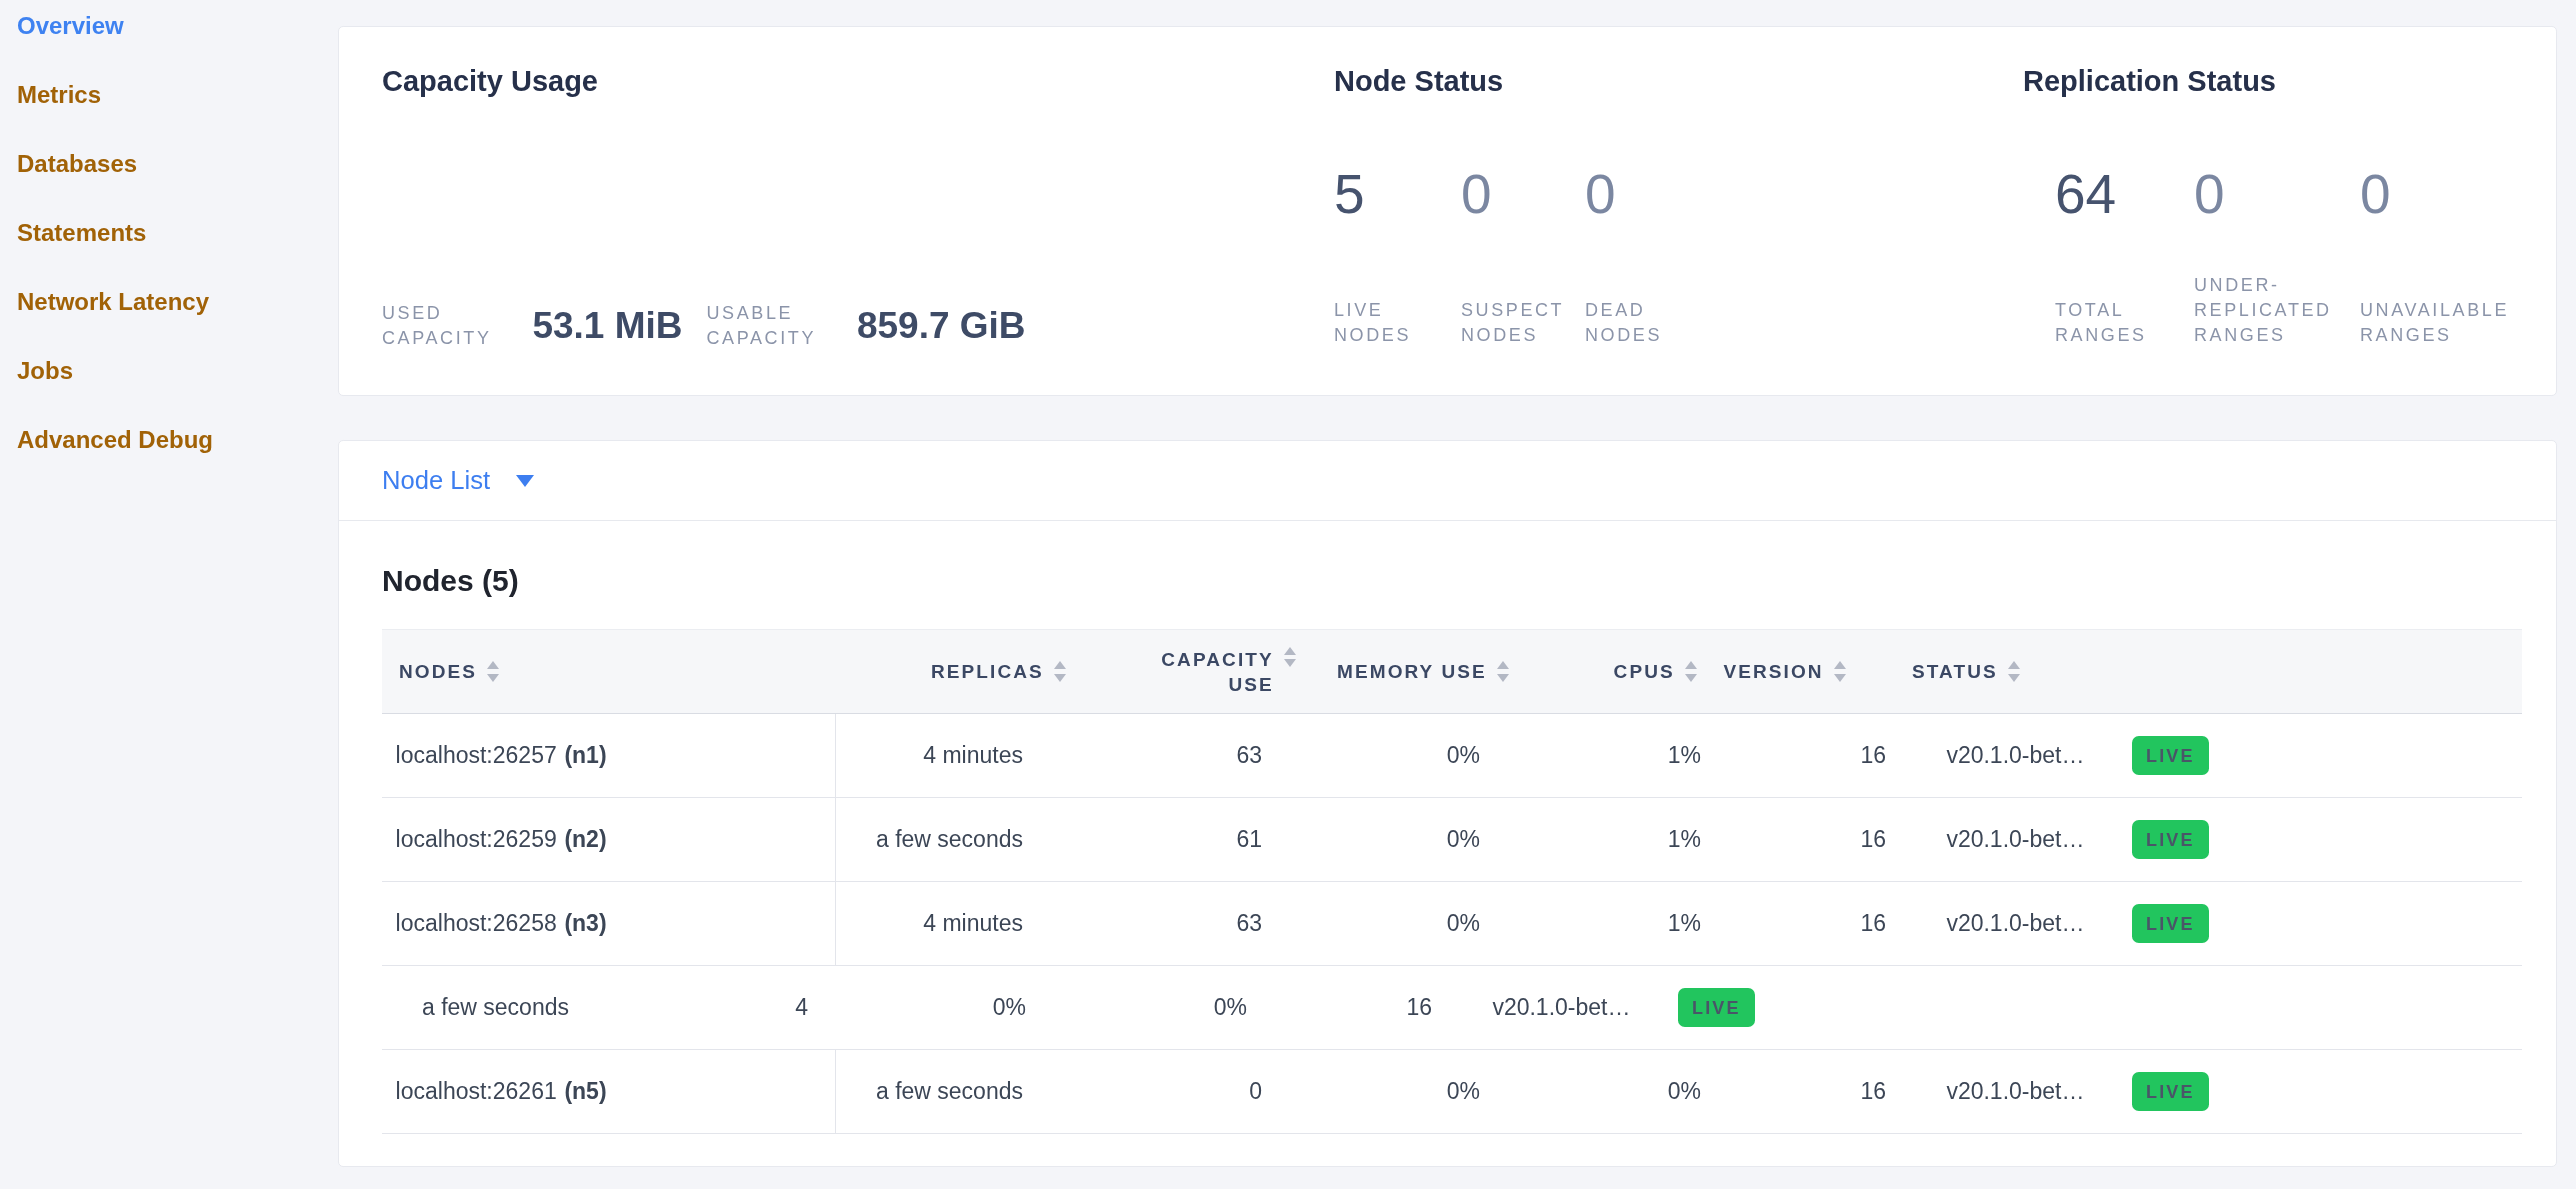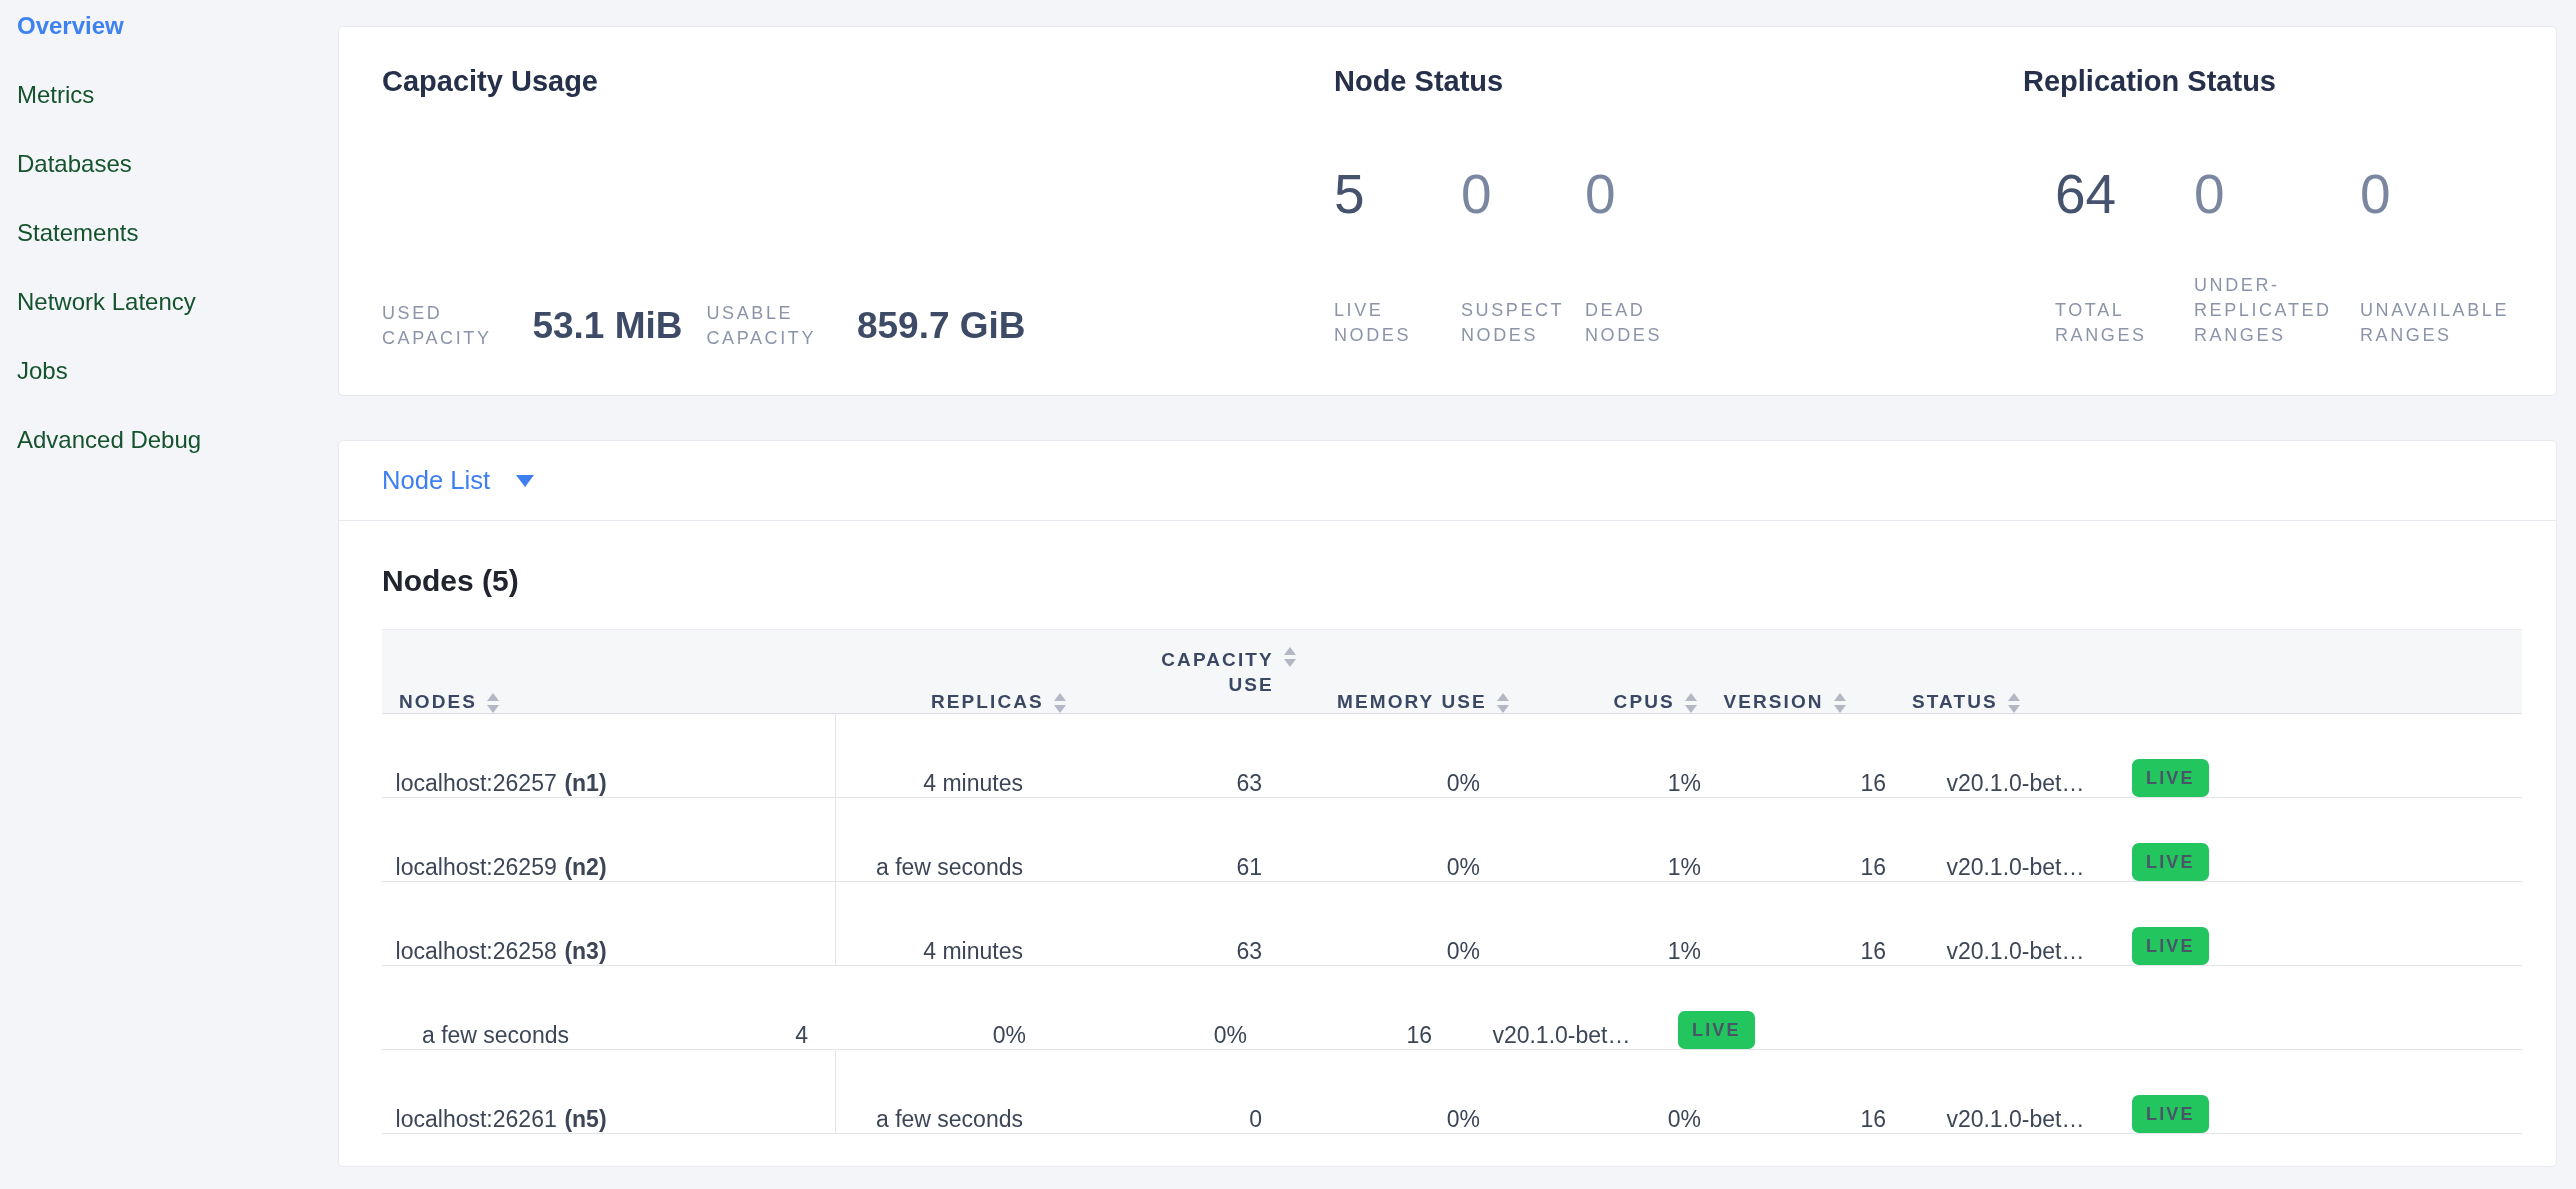--- a/index.html
+++ b/index.html
@@ -1,20 +1,20 @@
 <!DOCTYPE html>
 <html style="font-size:13.6px"><head>
 <meta charset="utf-8">
 <style>
   * { margin:0; padding:0; box-sizing:border-box; }
   html,body { width:2576px; height:1189px; background:#f4f5f9; font-family:"Liberation Sans", sans-serif; overflow:hidden; position:relative; }
 
   
   .sidebar { position:absolute; left:0; top:0; width:338px; height:100%; }
-  .side-item { height:51px; margin-bottom:18px; display:flex; align-items:center; padding-left:17px; font-size:24px; font-weight:400; color:#14532d; cursor:pointer; }
+  .side-item { height:51px; margin-bottom:18px; display:flex; align-items:center; padding-left:17px; font-size:24px; font-weight:700; color:#a16207; cursor:pointer; }
   .side-item.active { color:#3e82f1; font-weight:700; }
 
   
   .card { position:absolute; background:#ffffff; border:1.7px solid #e7e9ef; border-radius:5.1px; }
   #card-summary { left:338px; top:25.6px; width:2219px; height:370px; }
   #card-nodelist { left:338px; top:440px; width:2219px; height:727px; }
 
   
   .sum-col { position:absolute; top:38px; bottom:0; }
   #col-capacity { left:43px; width:952px; }
@@ -51,21 +51,21 @@
 
   
   .strip { height:80px; border-bottom:1.7px solid #e7e9ee; display:flex; align-items:center; padding-left:43px; cursor:pointer; }
   .nodelist-label { color:#3d7ef0; font-size:25.6px; font-weight:500; }
   .caret { margin-left:25.6px; width:0; height:0; border-left:9.4px solid transparent; border-right:9.4px solid transparent; border-top:12px solid #3d7ef0; }
   .nodes-heading { margin:43px 0 0 43px; font-size:30px; font-weight:700; color:#20242e; }
 
   .table { margin:31px 34px 0 43px; }
   .thead { display:flex; height:85px; background:#f6f7f9; border-top:1.7px solid #ebedf1; border-bottom:1.7px solid #d9dce3; }
   .trow { display:flex; height:84px; border-bottom:1.7px solid #e3e5eb; background:#fff; }
-  .cell { display:flex; align-items:flex-end; font-size:23px; color:#3c4656; }
+  .cell { display:flex; align-items:center; font-size:23px; color:#3c4656; }
   .hcell { font-size:19px; font-weight:700; letter-spacing:2.1px; color:#3b4864; }
   .c1 { width:454px; } .c2 { width:223px; } .c3 { width:230px; } .c4 { width:230px; }
   .c5 { width:213px; } .c6 { width:188px; } .c7 { width:198px; } .c8 { flex:1; }
   .hd.c1 { padding-left:17px; }
   .bd.c1 { padding-left:13.6px; border-right:1.7px solid #e3e5eb; }
   .right { justify-content:flex-end; }
   .bd.c2 { padding-right:36px; } .bd.c3 { padding-right:27px; } .bd.c4 { padding-right:39px; }
   .bd.c5 { padding-right:31px; } .bd.c6 { padding-right:34px; }
   .c7 { padding-left:26.4px; } .hd.c8 { padding-left:17px; } .bd.c8 { padding-left:13.6px; }
   .hd.c4 { align-items:flex-start; padding-top:17px;justify-content:flex-end; }

